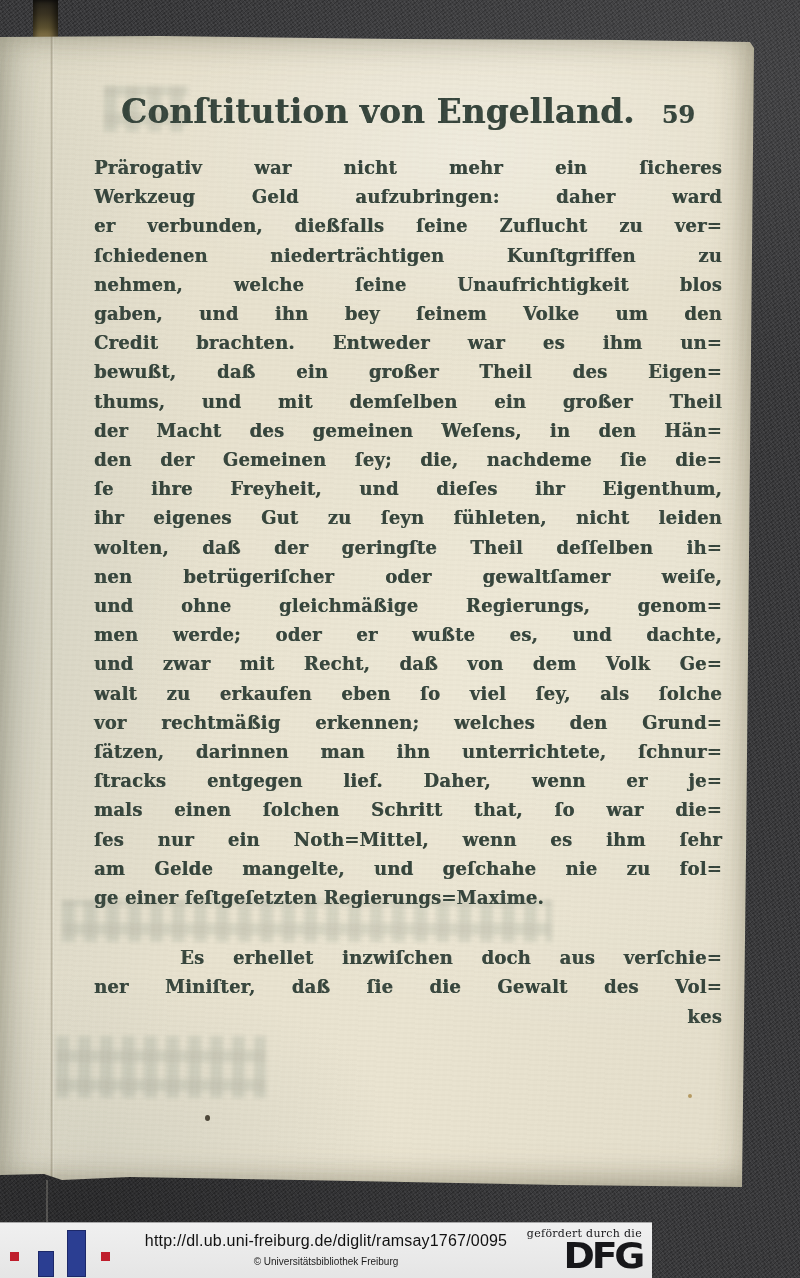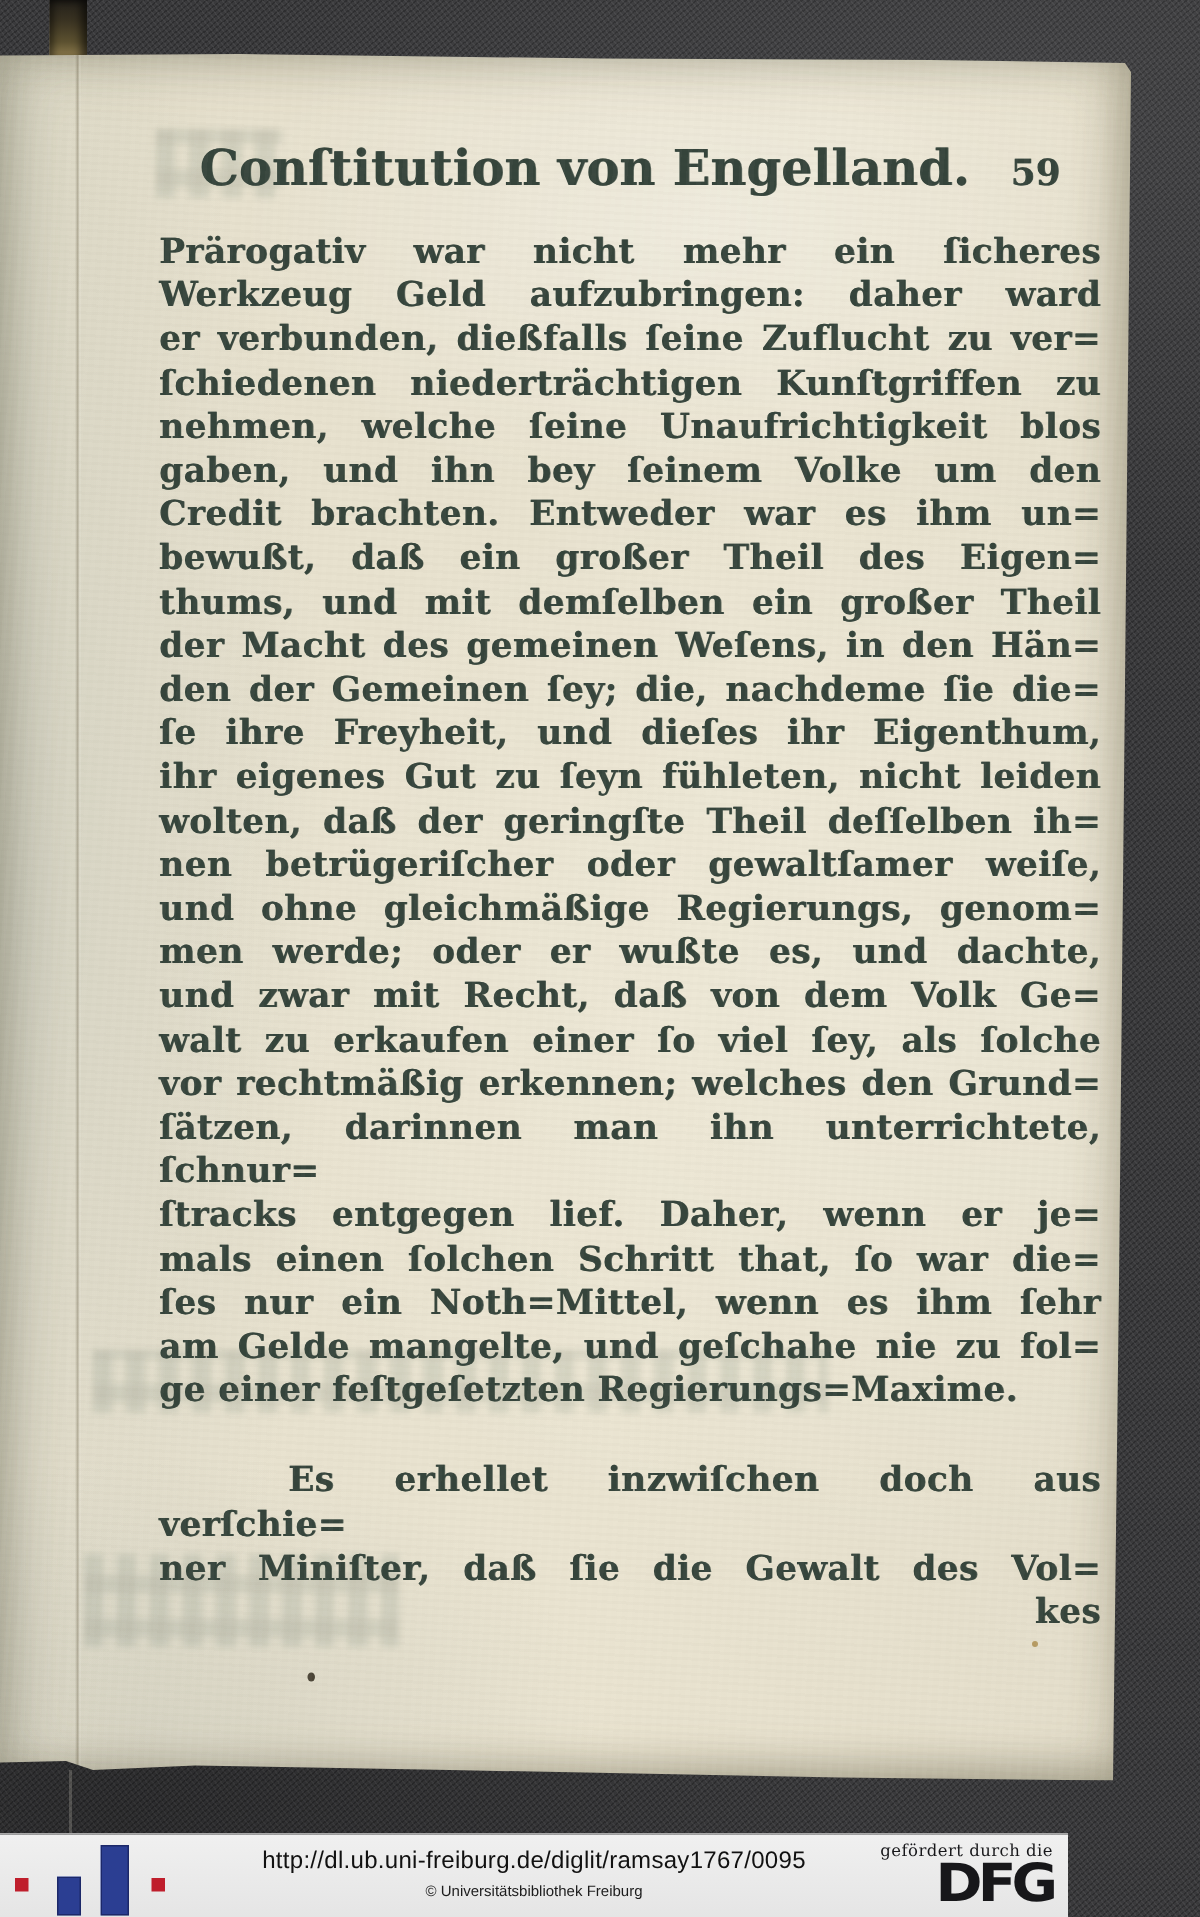--- a/index.html
+++ b/index.html
@@ -40,30 +40,30 @@
   .page::after{ 
     content:"";position:absolute;inset:0;pointer-events:none;opacity:.5;
     background-image:
       repeating-linear-gradient(3deg, rgba(120,115,95,.05) 0 2px, transparent 2px 5px),
       repeating-linear-gradient(94deg, rgba(255,255,250,.05) 0 3px, transparent 3px 7px);
   }
   .gutter-line{
     position:absolute;left:50px;top:0;width:4px;height:100%;pointer-events:none;
     background:linear-gradient(to right, transparent, rgba(95,85,60,.34) 45%, rgba(255,255,248,.22) 80%, transparent);
   }
-  .ink{color:#35443b;text-shadow:.4px 0 0 rgba(53,68,59,.75);margin-left:12px;}
+  .ink{color:#35443b;text-shadow:.4px 0 0 rgba(53,68,59,.75);}
   .header-row{
     position:absolute;left:94px;top:56px;width:628px;
     display:flex;justify-content:center;align-items:baseline;gap:27px;
     font-size:33px;font-weight:700;white-space:nowrap;
   }
   .page-num{font-size:24px;}
   .text-block{
     position:absolute;left:94px;top:117px;width:628px;
-    font-size:23px;font-weight:700;letter-spacing:.2px;
+    font-size:18px;font-weight:700;letter-spacing:.2px;
   }
   .line{line-height:29.2px;text-align:justify;text-align-last:justify;}
   .line.lastline{text-align-last:left;}
   .line.indent{text-indent:86px;}
   .para + .para{margin-top:31px;}
   .catchword-line{line-height:29.2px;text-align:right;}
   
   .smudge{position:absolute;filter:blur(2px);opacity:.13;pointer-events:none;
     background:
       repeating-linear-gradient(90deg, rgba(60,90,78,.9) 0 13px, transparent 13px 22px),
@@ -71,21 +71,21 @@
     background-blend-mode:multiply;}
   .smudge-a{left:104px;top:50px;width:84px;height:46px;}
   .smudge-b{left:62px;top:864px;width:490px;height:42px;}
   .smudge-c{left:56px;top:1000px;width:210px;height:62px;}
   .speck{position:absolute;border-radius:50%;pointer-events:none;}
   .speck-a{left:205px;top:1079px;width:5px;height:6px;background:#4a4436;}
   .speck-b{left:688px;top:1058px;width:4px;height:4px;background:#b59a62;}
   .seam-line{position:absolute;left:46px;top:1180px;width:2px;height:42px;background:rgba(225,220,205,.22);}
   
   .footer-bar{
-    position:absolute;left:0;top:1222px;width:712px;height:56px;
+    position:absolute;left:0;top:1222px;width:652px;height:56px;
     background:linear-gradient(#f0f0f0,#e5e5e5);
     border-top:1px solid #a8a8a8;box-sizing:border-box;
     font-family:"Liberation Sans", sans-serif;color:#111;
   }
   .footer-center{position:absolute;left:0;top:9px;width:100%;text-align:center;}
   .footer-url{font-size:16px;letter-spacing:.2px;}
   .footer-copy{font-size:10px;margin-top:6px;color:#1c1c1c;}
   .ub-logo{position:absolute;left:10px;top:7px;width:102px;height:47px;}
   .ub-logo span{position:absolute;display:block;}
   .ub-red-1{left:0;top:22px;width:9px;height:9px;background:#bf1e2c;}
@@ -134,21 +134,21 @@
           <div class="line">thums, und mit demſelben ein großer Theil</div>
           <div class="line">der Macht des gemeinen Weſens, in den Hän=</div>
           <div class="line">den der Gemeinen ſey; die, nachdeme ſie die=</div>
           <div class="line">ſe ihre Freyheit, und dieſes ihr Eigenthum,</div>
           <div class="line">ihr eigenes Gut zu ſeyn fühleten, nicht leiden</div>
           <div class="line">wolten, daß der geringſte Theil deſſelben ih=</div>
           <div class="line">nen betrügeriſcher oder gewaltſamer weiſe,</div>
           <div class="line">und ohne gleichmäßige Regierungs, genom=</div>
           <div class="line">men werde; oder er wußte es, und dachte,</div>
           <div class="line">und zwar mit Recht, daß von dem Volk Ge=</div>
-          <div class="line">walt zu erkaufen einer ſo viel ſey, als ſolche</div>
+          <div class="line">walt zu erkaufen eben ſo viel ſey, als ſolche</div>
           <div class="line">vor rechtmäßig erkennen; welches den Grund=</div>
           <div class="line">ſätzen, darinnen man ihn unterrichtete, ſchnur=</div>
           <div class="line">ſtracks entgegen lief.  Daher, wenn er je=</div>
           <div class="line">mals einen ſolchen Schritt that, ſo war die=</div>
           <div class="line">ſes nur ein Noth=Mittel, wenn es ihm ſehr</div>
           <div class="line">am Gelde mangelte, und geſchahe nie zu fol=</div>
           <div class="line lastline">ge einer feſtgeſetzten Regierungs=Maxime.</div>
         </div>
         <div class="para">
           <div class="line indent">Es erhellet inzwiſchen doch aus verſchie=</div>

